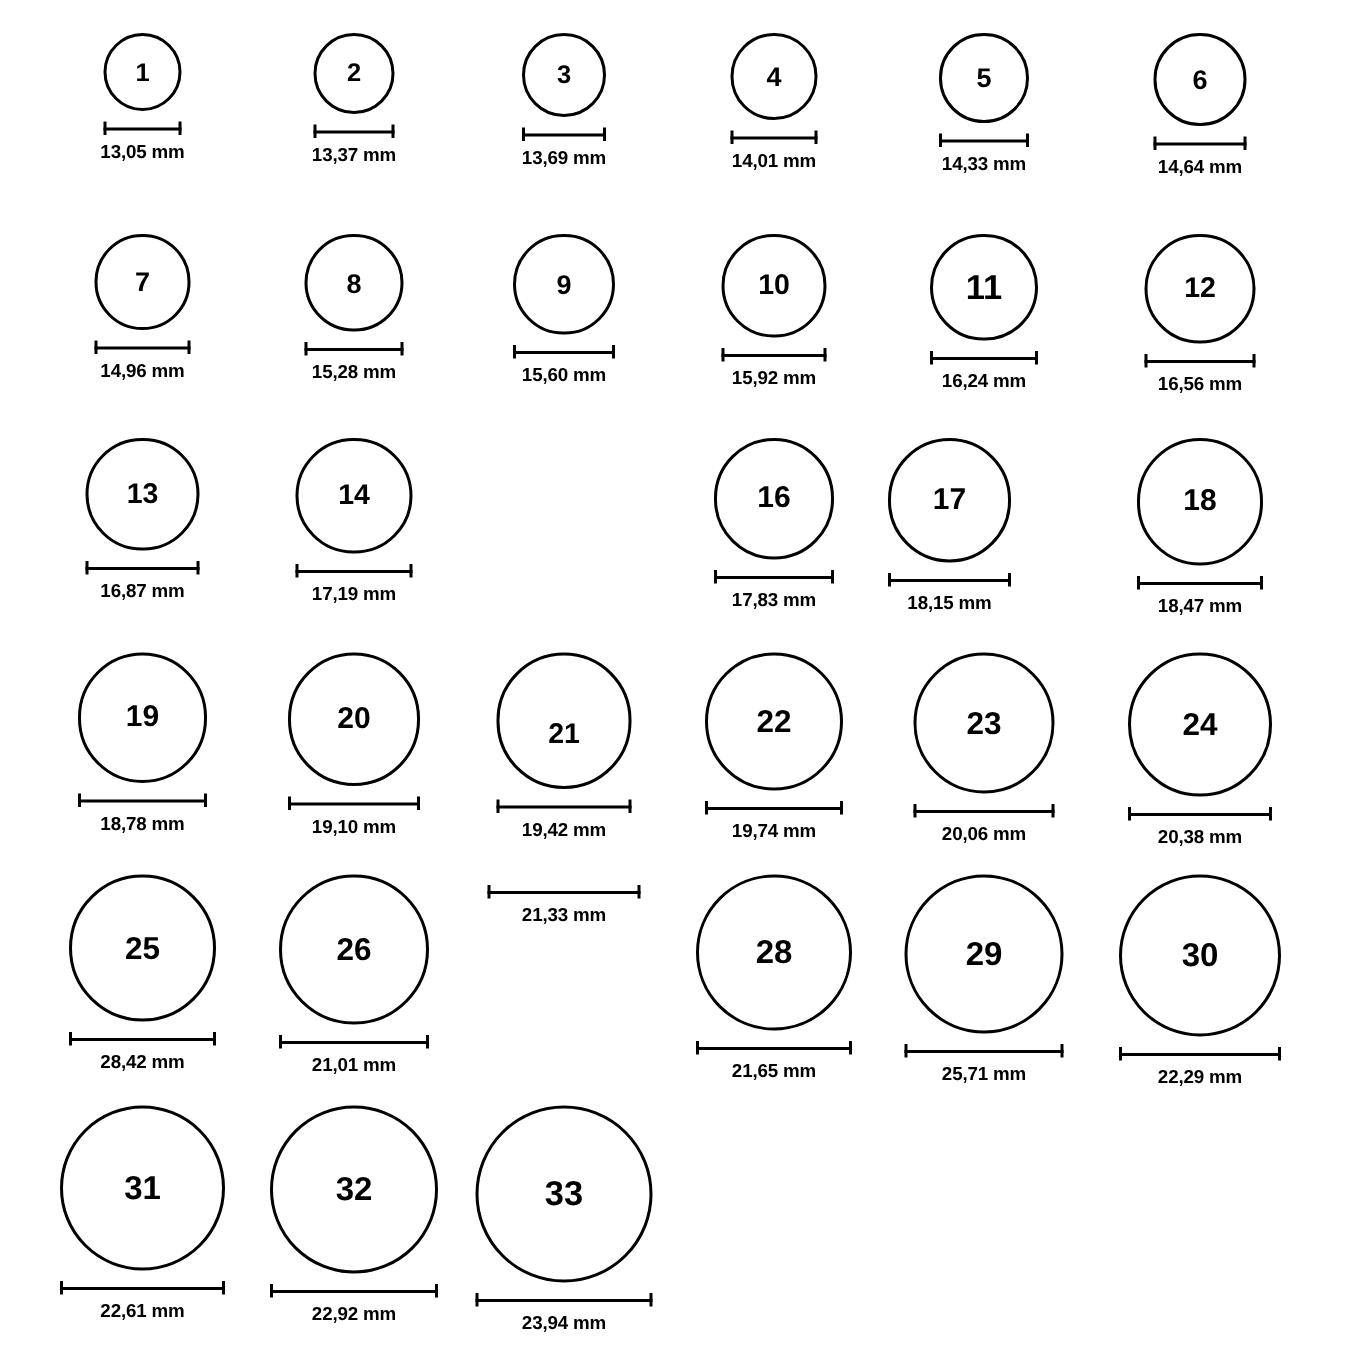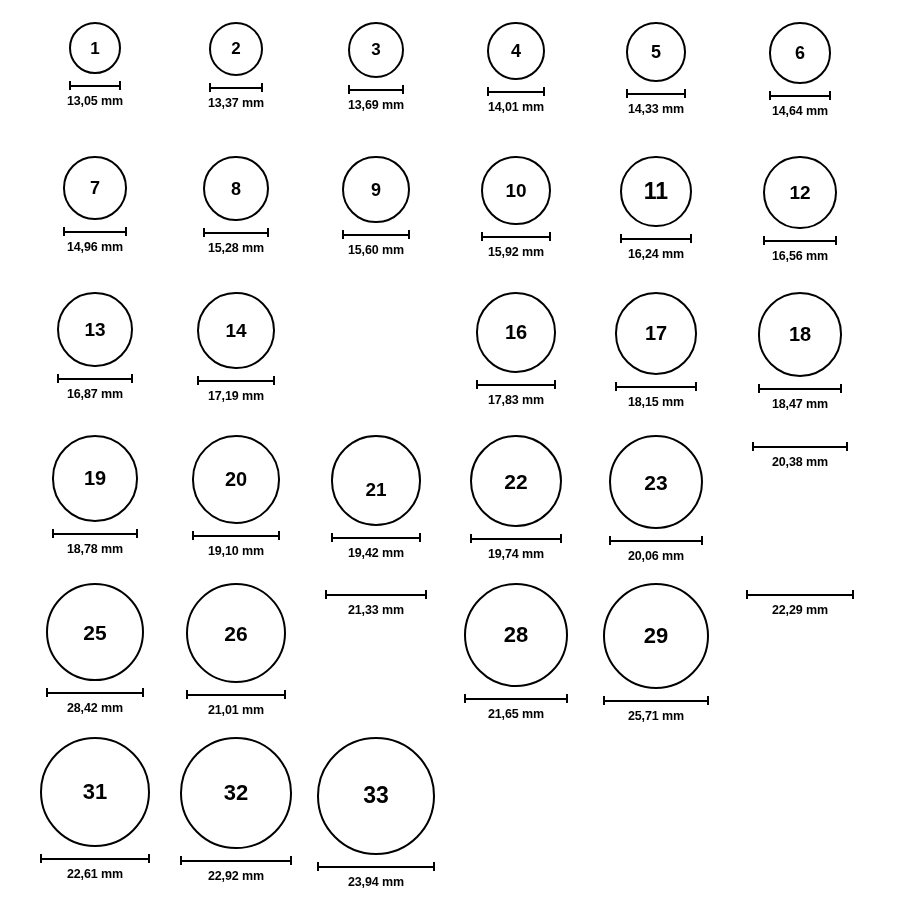--- a/index.html
+++ b/index.html
@@ -231,21 +231,21 @@
       <div class="ring-circle" style="width: 80.919px; height: 80.919px; border-color: rgb(0, 0, 0);">
         <div class="ring-size" style="font-size: 20px;">16</div>
       </div>
       <div class="measure" style="width: 80.919px;">
         <div class="bar"></div>
         <div class="cap left"></div>
         <div class="cap right"></div>
       </div>
       <div class="ring-mm">17,83 mm</div>
     </div>
-    <div class="ring-cell" style="left: 586px; top: 292px; width: 140px;">
+    <div class="ring-cell" style="left: 563px; top: 292px; width: 140px;">
       <div class="ring-circle" style="width: 82.855px; height: 82.855px; border-color: rgb(0, 0, 0);">
         <div class="ring-size" style="font-size: 20px;">17</div>
       </div>
       <div class="measure" style="width: 82.855px;">
         <div class="bar"></div>
         <div class="cap left"></div>
         <div class="cap right"></div>
       </div>
       <div class="ring-mm">18,15 mm</div>
     </div>
@@ -309,20 +309,23 @@
         <div class="ring-size" style="font-size: 21px;">23</div>
       </div>
       <div class="measure" style="width: 94.4105px;">
         <div class="bar"></div>
         <div class="cap left"></div>
         <div class="cap right"></div>
       </div>
       <div class="ring-mm">20,06 mm</div>
     </div>
     <div class="ring-cell" style="left: 730px; top: 435px; width: 140px;">
+      <div class="ring-circle" style="width: 96.3465px; height: 96.3465px; border-color: rgb(0, 0, 0);">
+        <div class="ring-size" style="font-size: 21px;">24</div>
+      </div>
       <div class="measure" style="width: 96.3465px;">
         <div class="bar"></div>
         <div class="cap left"></div>
         <div class="cap right"></div>
       </div>
       <div class="ring-mm">20,38 mm</div>
     </div>
     <div class="ring-cell" style="left: 25px; top: 583px; width: 140px;">
       <div class="ring-circle" style="width: 98.2825px; height: 98.2825px; border-color: rgb(0, 0, 0);">
         <div class="ring-size" style="font-size: 21px;">25</div>
@@ -369,20 +372,23 @@
         <div class="ring-size" style="font-size: 22px;">29</div>
       </div>
       <div class="measure" style="width: 105.966px;">
         <div class="bar"></div>
         <div class="cap left"></div>
         <div class="cap right"></div>
       </div>
       <div class="ring-mm">25,71 mm</div>
     </div>
     <div class="ring-cell" style="left: 730px; top: 583px; width: 140px;">
+      <div class="ring-circle" style="width: 107.902px; height: 107.902px; border-color: rgb(0, 0, 0);">
+        <div class="ring-size" style="font-size: 22px;">30</div>
+      </div>
       <div class="measure" style="width: 107.902px;">
         <div class="bar"></div>
         <div class="cap left"></div>
         <div class="cap right"></div>
       </div>
       <div class="ring-mm">22,29 mm</div>
     </div>
     <div class="ring-cell" style="left: 25px; top: 737px; width: 140px;">
       <div class="ring-circle" style="width: 109.838px; height: 109.838px; border-color: rgb(0, 0, 0);">
         <div class="ring-size" style="font-size: 22px;">31</div>

